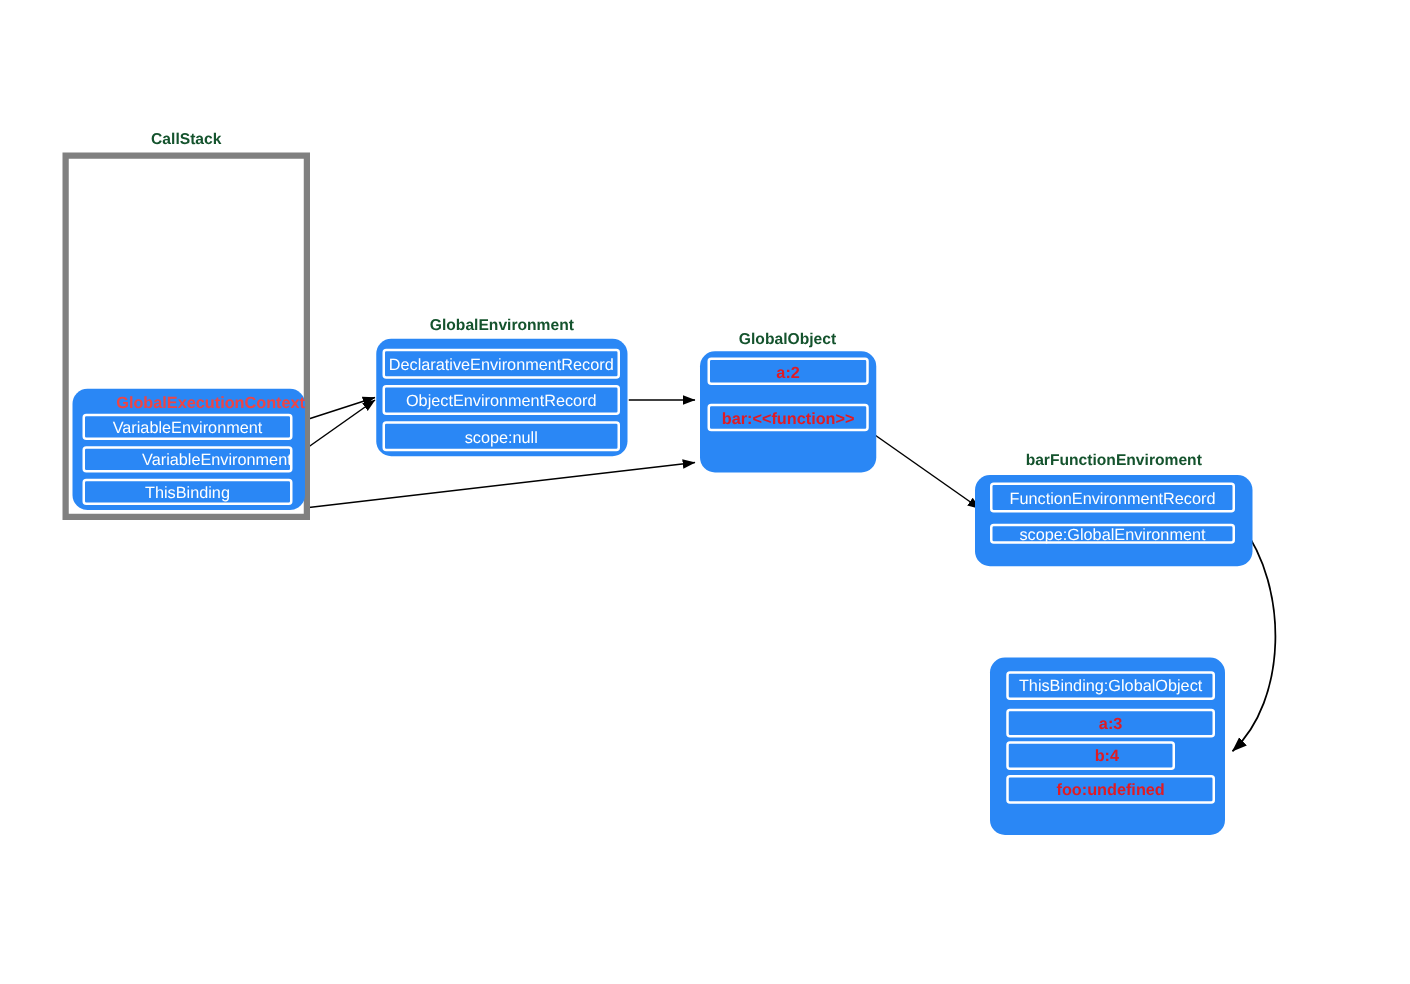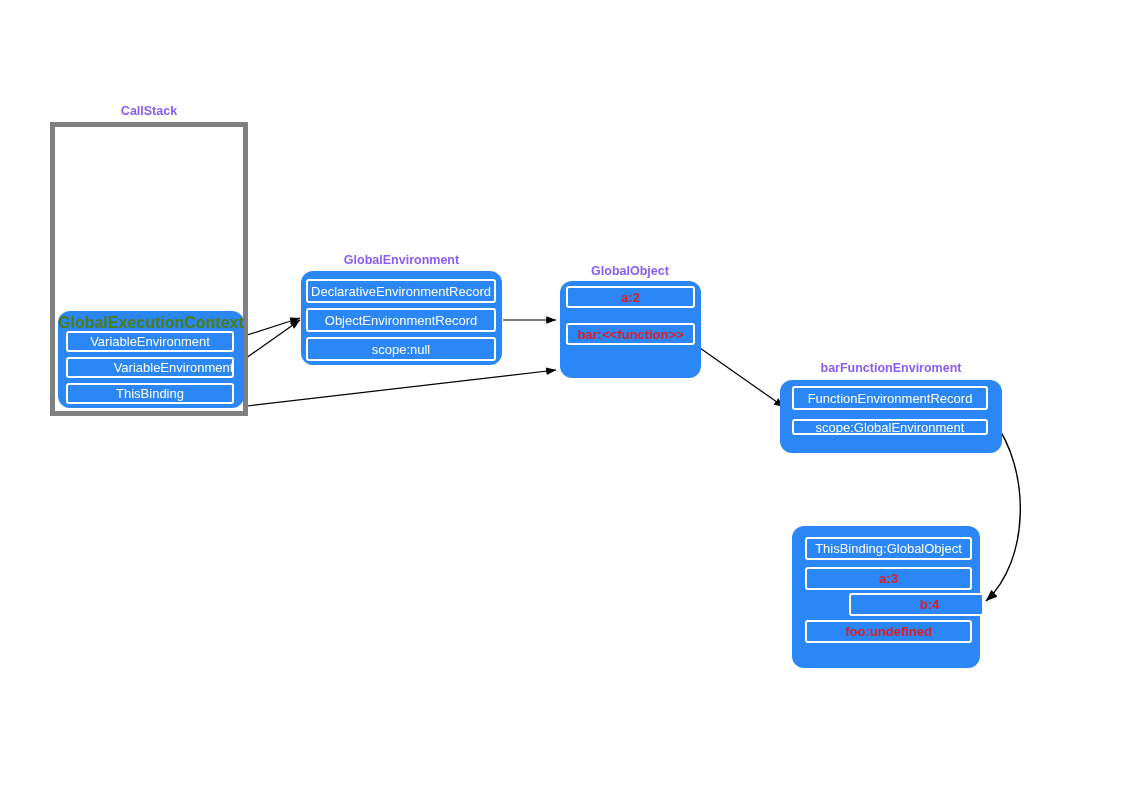--- a/index.html
+++ b/index.html
@@ -10,21 +10,21 @@
     overflow:hidden;
     position:relative;
   }
   #stage{position:absolute;left:0;top:0;width:1128px;height:787px;}
 
   
   .node-title{
     position:absolute;
     font-size:12.5px;
     font-weight:bold;
-    color:#8b5cf6;
+    color:#14532d;
     white-space:nowrap;
     text-align:center;
     letter-spacing:0px;
   }
   .blue-box{
     position:absolute;
     background:#2a87f5;
     border-radius:12px;
     box-sizing:border-box;
   }
@@ -50,25 +50,25 @@
     align-items:center;
     justify-content:center;
     color:#12131a;
     font-weight:bold;
     font-size:13px;
     white-space:nowrap;
     box-sizing:border-box;
   }
   .ctx-header{
     position:absolute;
-    color:#4d7c0f;
+    color:#ef4444;
     font-weight:bold;
-    font-size:16px;
+    font-size:13px;
     white-space:nowrap;
-    text-align:left;
+    text-align:right;
   }
 
   
   #callstack-frame{
     position:absolute;
     left:50px;top:122px;
     width:198px;height:294px;
     border:5px solid #808080;
     background:#ffffff;
     box-sizing:border-box;
@@ -128,16 +128,16 @@
 
   <div class="node-title" style="left:780px;top:361px;width:222px;">barFunctionEnviroment</div>
 
   <div class="blue-box" style="left:780px;top:380px;width:222px;height:73px;"></div>
   <div class="row" style="left:792px;top:386px;width:196px;height:24px;">FunctionEnvironmentRecord</div>
   <div class="row" style="left:792px;top:419px;width:196px;height:16px;">scope:GlobalEnvironment</div>
 
   <div class="blue-box" style="left:792px;top:526px;width:188px;height:142px;"></div>
   <div class="row" style="left:805px;top:537px;width:167px;height:23px;">ThisBinding:GlobalObject</div>
   <div class="row red" style="left:805px;top:567px;width:167px;height:23px;">a:3</div>
-  <div class="row red" style="left:849px;top:593px;width:135px;height:23px;padding-left:26px;">b:4</div>
+  <div class="row red" style="left:805px;top:593px;width:135px;height:23px;padding-left:26px;">b:4</div>
   <div class="row red" style="left:805px;top:620px;width:167px;height:23px;">foo:undefined</div>
 
 </div>
 
 </body></html>

